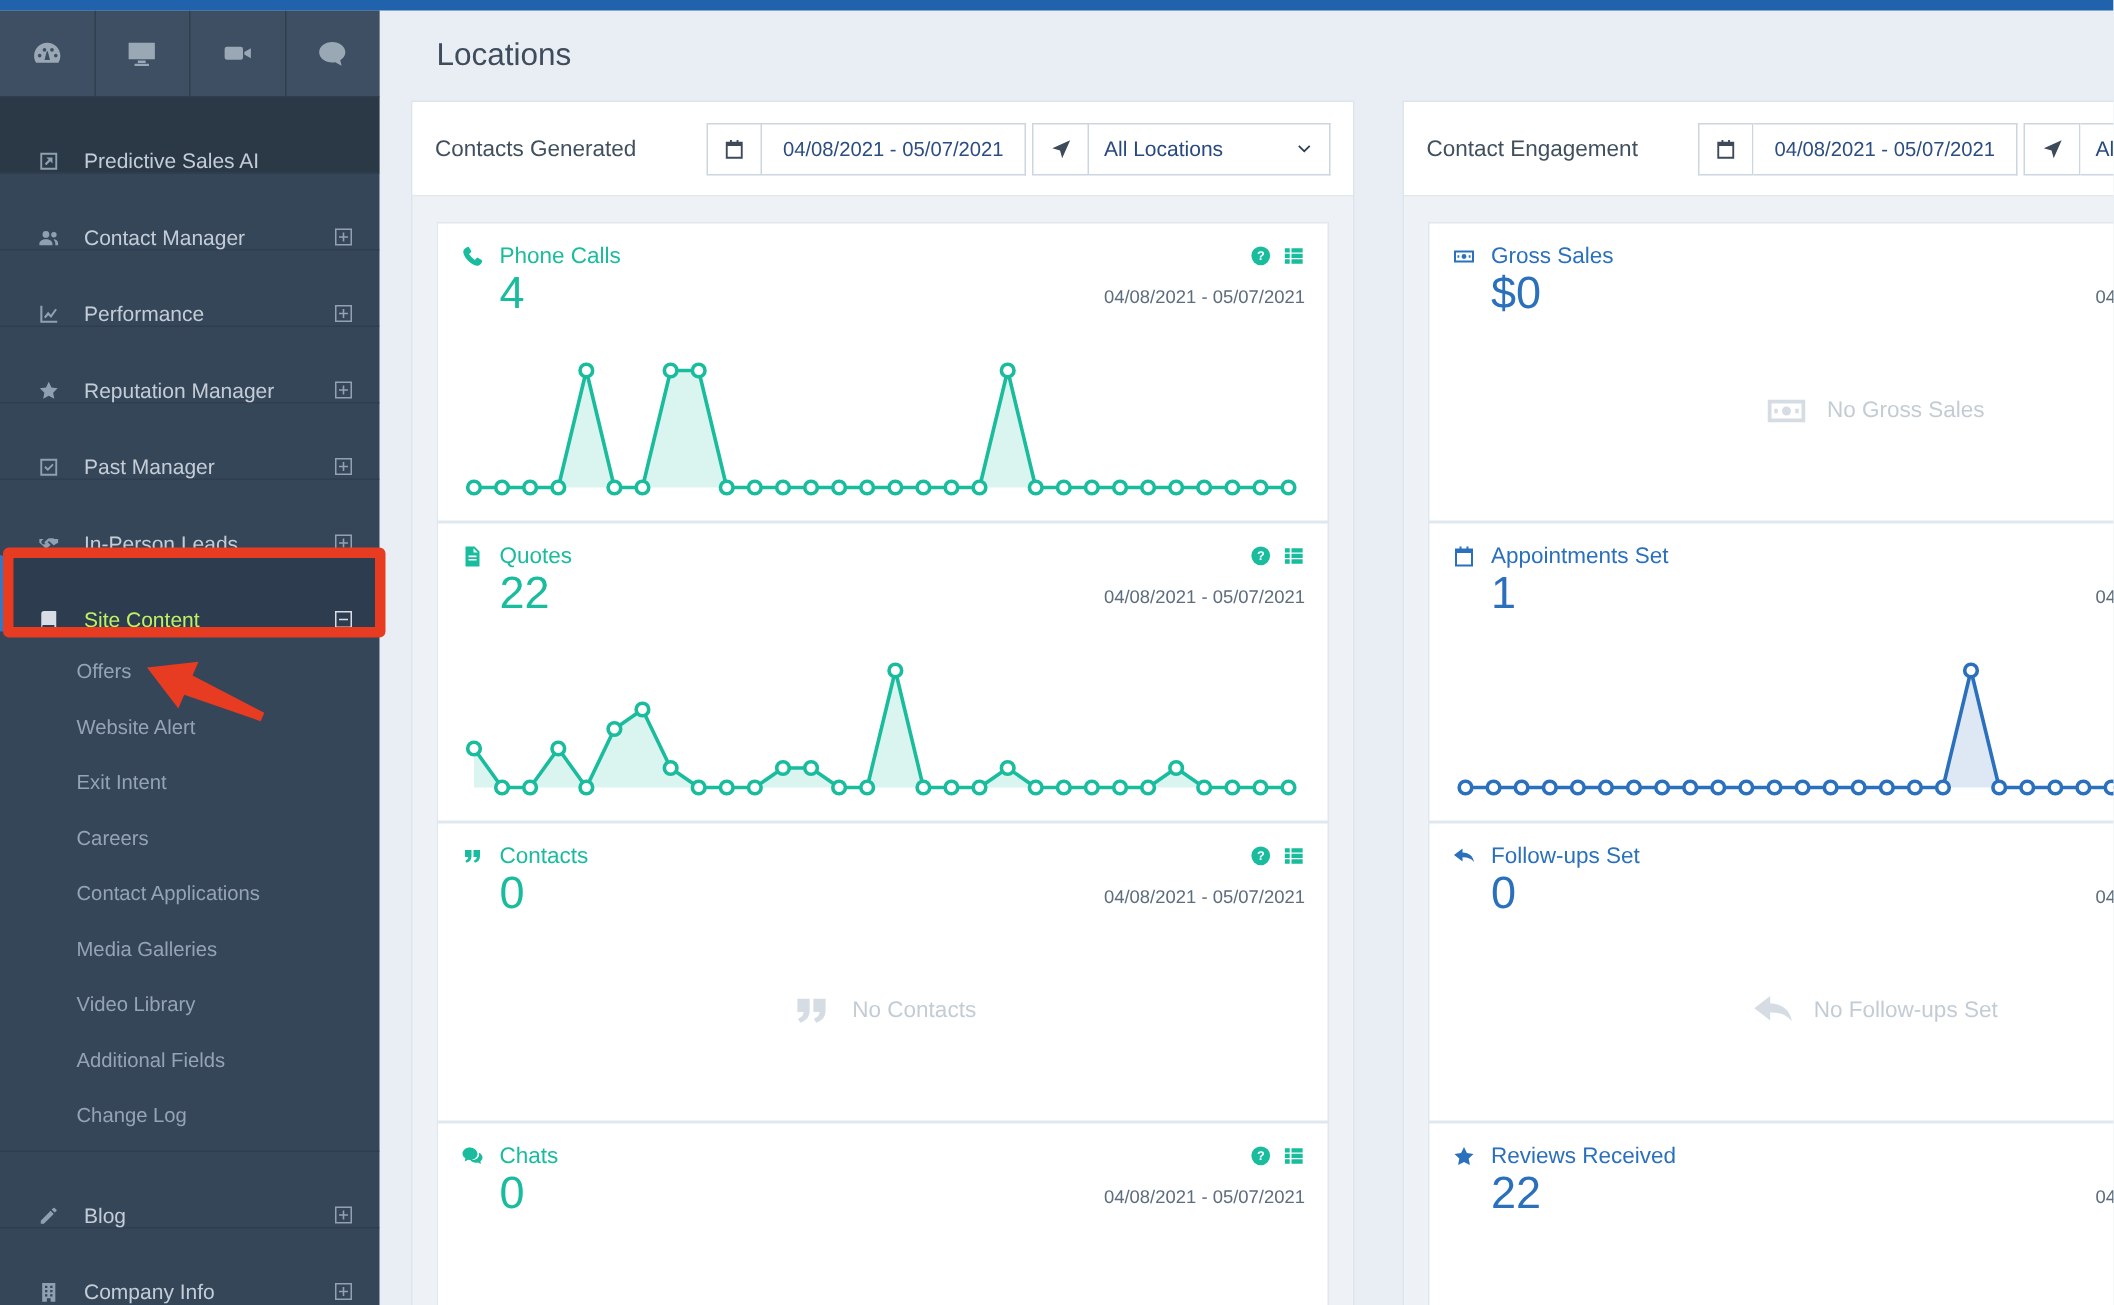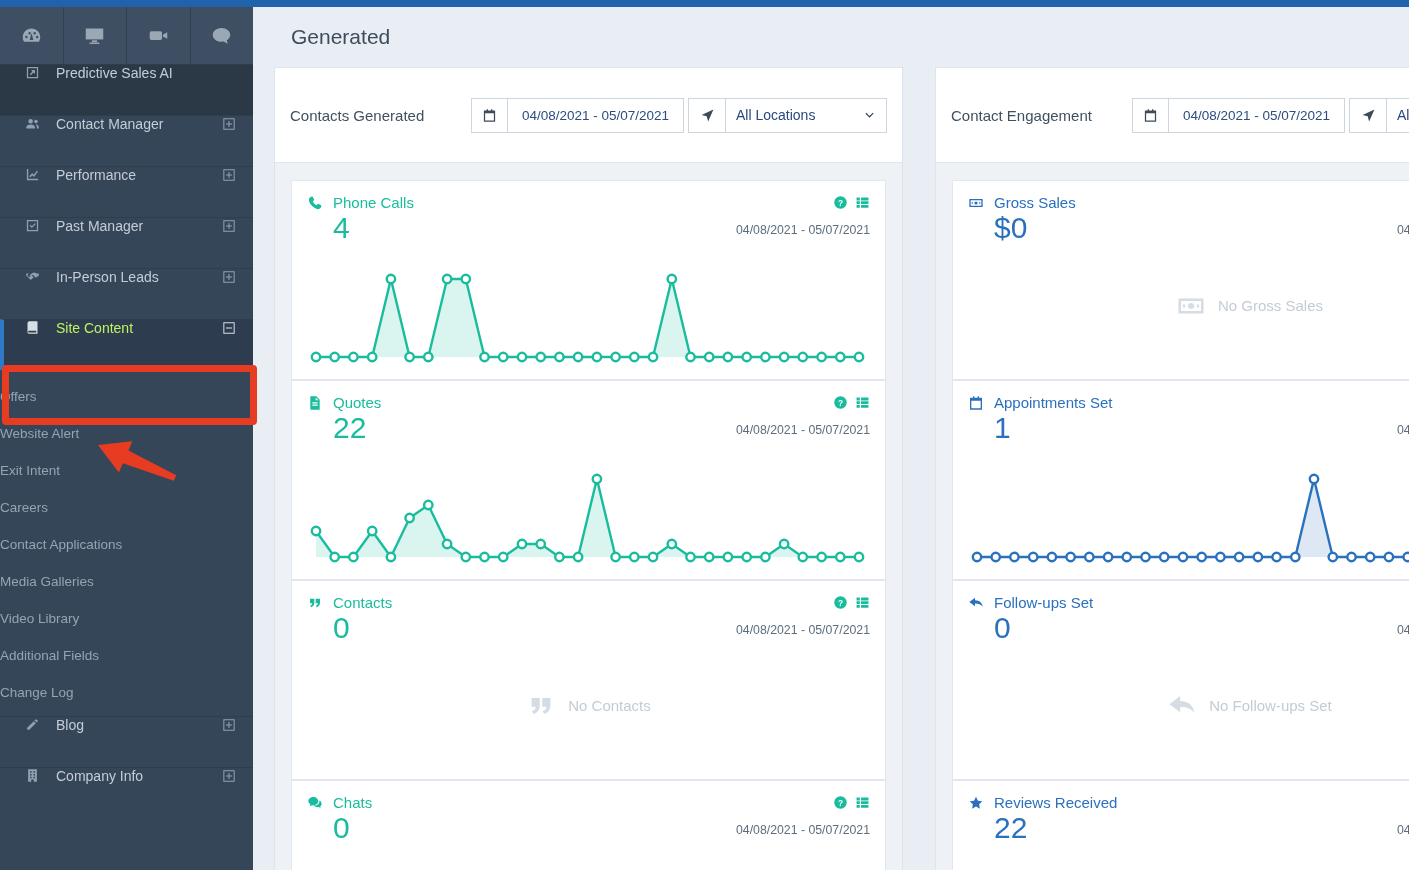--- a/index.html
+++ b/index.html
@@ -8,35 +8,35 @@
   .icon svg{width:1em;height:1em;display:block;fill:currentColor;}
 
   
   .top-accent{position:absolute;top:0;left:0;width:1409px;height:7px;background:#2063ac;z-index:6;}
 
   
   .sidebar{position:absolute;top:7px;left:0;width:253px;height:863px;background:#364659;overflow:hidden;z-index:2;}
   .icon-row{display:flex;height:57px;background:#3e4f63;}
   .icon-cell{flex:1;display:flex;align-items:center;justify-content:center;color:#9aa7b4;font-size:21px;border-right:1px solid #31404f;cursor:pointer;}
   .icon-cell:last-child{border-right:none;}
-  .side-item{height:50px;display:flex;align-items:flex-start;padding:0 16px 0 25px;border-top:1px solid #2e3d4f;color:#c4cdd7;font-size:14px;cursor:pointer;}
+  .side-item{height:50px;display:flex;align-items:flex-end;padding:0 16px 0 25px;border-top:1px solid #2e3d4f;color:#c4cdd7;font-size:14px;cursor:pointer;}
   .side-item .icon{width:18px;font-size:15px;color:#8fa0b0;margin-right:13px;flex:none;}
   .side-item .expander{margin-left:auto;color:#93a2b2;font-size:16px;margin-right:0;width:16px;}
   .side-item.active{background:#2b3947;}
   .side-item.current{background:#2d3c4e;border-left:4px solid #2e79c8;padding-left:21px;color:#bef264;}
   .side-item.current .icon{color:#d7dee5;}
   .submenu{padding:8px 0 5px;}
-  .sub-item{height:37px;display:flex;align-items:center;color:#95a4b3;font-size:13.5px;cursor:pointer;}
+  .sub-item{height:37px;display:flex;align-items:center;padding-left:51px;color:#95a4b3;font-size:13.5px;cursor:pointer;}
 
   
   .main{position:absolute;left:253px;top:7px;right:0;bottom:0;padding-left:21px;}
   h1{font-size:21px;font-weight:400;color:#3e4c5b;margin:18px 0 18px 17px;line-height:24px;}
   .panels{display:flex;gap:32px;}
   .panel{width:629px;flex:none;background:#eef2f7;border:1px solid #dde4ec;box-sizing:border-box;}
-  .panel-header{height:62px;background:#fff;border-bottom:1px solid #dfe6ee;display:flex;align-items:center;padding:16px 15px;}
+  .panel-header{height:62px;background:#fff;border-bottom:1px solid #dfe6ee;display:flex;align-items:center;padding:0 15px;}
   .panel-title{font-size:15px;color:#41505f;}
   .controls{margin-left:auto;display:flex;align-items:center;}
   .ctrl-box{height:35px;border:1px solid #ccd6e1;background:#fff;display:flex;align-items:center;justify-content:center;box-sizing:border-box;}
   .cal-box{width:37px;color:#3c4a59;font-size:15px;cursor:pointer;}
   .date-input{width:176px;border-left:none;color:#2b4d80;font-size:13.5px;cursor:pointer;}
   .loc-box{width:38px;margin-left:4px;color:#3c4a59;font-size:15px;cursor:pointer;}
   .loc-select{width:161px;border-left:none;color:#27497d;font-size:14px;padding:0 10px;justify-content:space-between;cursor:pointer;}
   .loc-select .icon{font-size:13px;color:#2b3e53;}
   .panel-body{padding:17px 16px 0;}
 
@@ -137,20 +137,34 @@
         <span class="expander icon">
           <svg viewBox="0 0 24 24">
             <path fill-rule="evenodd" d="M3.5 3.5h17v17h-17v-17zM5 5v14h14V5z"></path>
             <path d="M11.2 7.5h1.6v3.7h3.7v1.6h-3.7v3.7h-1.6v-3.7H7.5v-1.6h3.7z"></path>
           </svg>
         </span>
       </div>
       <div class="side-item">
         <span class="icon">
           <svg viewBox="0 0 24 24">
+            <path d="M12 2.5l2.9 6 6.6.9-4.8 4.6 1.2 6.5L12 17.4l-5.9 3.1 1.2-6.5L2.5 9.4l6.6-.9z"></path>
+          </svg>
+        </span>
+        <span class="side-label">Reputation Manager</span>
+        <span class="expander icon">
+          <svg viewBox="0 0 24 24">
+            <path fill-rule="evenodd" d="M3.5 3.5h17v17h-17v-17zM5 5v14h14V5z"></path>
+            <path d="M11.2 7.5h1.6v3.7h3.7v1.6h-3.7v3.7h-1.6v-3.7H7.5v-1.6h3.7z"></path>
+          </svg>
+        </span>
+      </div>
+      <div class="side-item">
+        <span class="icon">
+          <svg viewBox="0 0 24 24">
             <path fill-rule="evenodd" d="M3 3h18v18H3V3zm2 2v14h14V5z"></path>
             <path d="M7.2 12.2l1.5-1.5 2.3 2.3 4.8-4.8 1.5 1.5-6.3 6.3z"></path>
           </svg>
         </span>
         <span class="side-label">Past Manager</span>
         <span class="expander icon">
           <svg viewBox="0 0 24 24">
             <path fill-rule="evenodd" d="M3.5 3.5h17v17h-17v-17zM5 5v14h14V5z"></path>
             <path d="M11.2 7.5h1.6v3.7h3.7v1.6h-3.7v3.7h-1.6v-3.7H7.5v-1.6h3.7z"></path>
           </svg>
@@ -239,21 +253,21 @@
           <svg viewBox="0 0 24 24">
             <path fill-rule="evenodd" d="M3.5 3.5h17v17h-17v-17zM5 5v14h14V5z"></path>
             <path d="M11.2 7.5h1.6v3.7h3.7v1.6h-3.7v3.7h-1.6v-3.7H7.5v-1.6h3.7z"></path>
           </svg>
         </span>
       </div>
     </nav>
 </aside>
 
 <main class="main">
-  <h1>Generated</h1>
+  <h1>Locations</h1>
   <div class="panels" id="panels">
       <section class="panel">
         <header class="panel-header">
           <span class="panel-title">Contacts Generated</span>
           <div class="controls">
             <div class="ctrl-box cal-box">
               <span class="icon">
                 <svg viewBox="0 0 24 24">
                   <path fill-rule="evenodd" d="M7.5 2h2v2h5V2h2v2H21v18H3V4h4.5V2zM5 8.5V20h14V8.5H5z"></path>
                 </svg>

